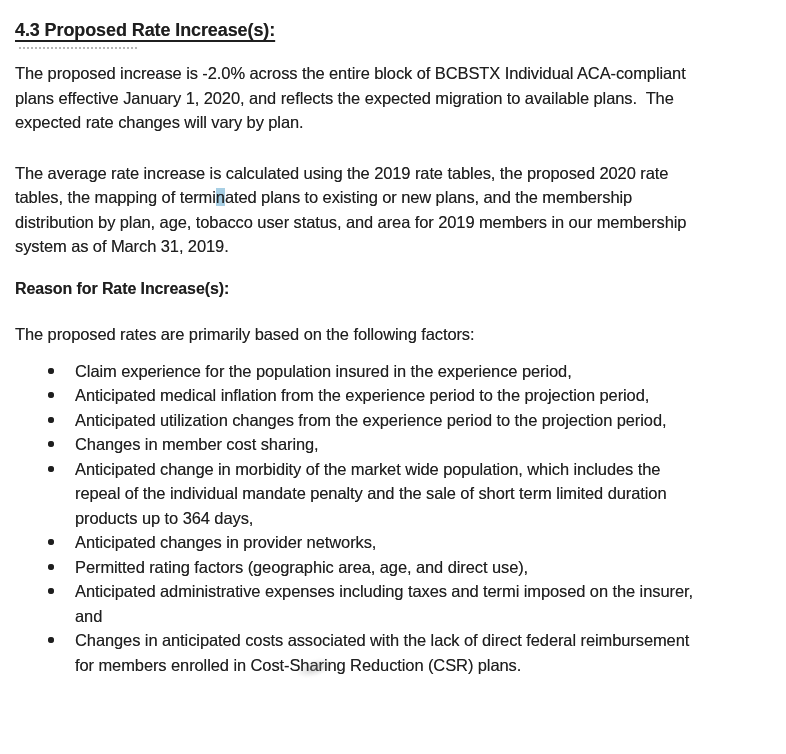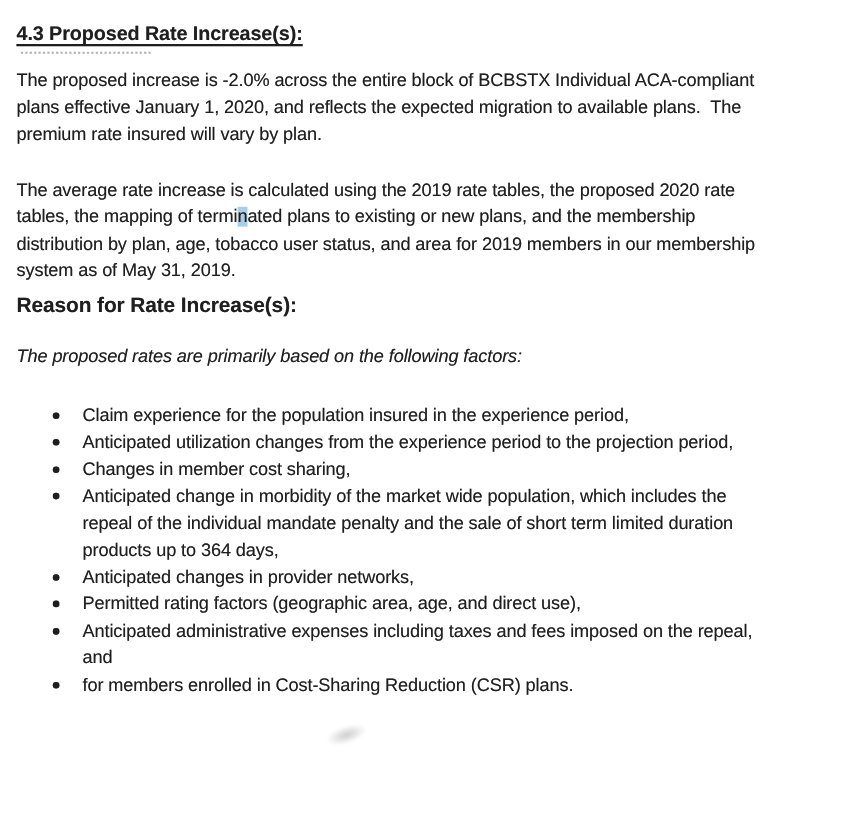--- a/index.html
+++ b/index.html
@@ -33,29 +33,29 @@
     font-weight: bold;
     line-height: 25px;
     letter-spacing: -0.1px;
     text-decoration: underline;
     text-decoration-thickness: 2px;
     text-underline-offset: 4px;
     white-space: pre;
   }
   .subheading {
     margin: 0 0 21px 0;
-    font-size: 19px;
+    font-size: 16px;
     font-weight: bold;
     line-height: 24.5px;
     letter-spacing: -0.1px;
     white-space: pre;
   }
   .para { margin: 0 0 26px 0; }
-  .para.tight { margin-bottom: 8px; }
-  .para.intro { margin-bottom: 29px; font-style: italic; }
+  .para.tight { margin-bottom: 18px; }
+  .para.intro { margin-bottom: 12px; }
   .line {
     font-size: 16.5px;
     line-height: 24.5px;
     letter-spacing: -0.1px;
     white-space: pre;
   }
   ul.factors {
     list-style: none;
     margin: 0;
     padding: 0;
@@ -101,40 +101,44 @@
 <body>
 
 <div class="page">
 
   <h1 class="heading">4.3 Proposed Rate Increase(s):</h1>
   <div class="underline-artifact"></div>
 
   <div class="para">
     <div class="line">The proposed increase is -2.0% across the entire block of BCBSTX Individual ACA-compliant</div>
     <div class="line">plans effective January 1, 2020, and reflects the expected migration to available plans.  The</div>
-    <div class="line">premium rate insured will vary by plan.</div>
+    <div class="line">expected rate changes will vary by plan.</div>
   </div>
 
   <div class="para tight">
     <div class="line">The average rate increase is calculated using the 2019 rate tables, the proposed 2020 rate</div>
     <div class="line"><span>tables, the mapping of termi</span><span class="hl">n</span><span>ated plans to existing or new plans, and the membership</span></div>
     <div class="line">distribution by plan, age, tobacco user status, and area for 2019 members in our membership</div>
-    <div class="line">system as of May 31, 2019.</div>
+    <div class="line">system as of March 31, 2019.</div>
   </div>
 
   <h2 class="subheading">Reason for Rate Increase(s):</h2>
 
   <div class="para intro">
     <div class="line">The proposed rates are primarily based on the following factors:</div>
   </div>
 
   <ul class="factors">
     <li>
       <span class="bullet-dot"></span>
       <div class="line">Claim experience for the population insured in the experience period,</div>
+    </li>
+    <li>
+      <span class="bullet-dot"></span>
+      <div class="line">Anticipated medical inflation from the experience period to the projection period,</div>
     </li>
     <li>
       <span class="bullet-dot"></span>
       <div class="line">Anticipated utilization changes from the experience period to the projection period,</div>
     </li>
     <li>
       <span class="bullet-dot"></span>
       <div class="line">Changes in member cost sharing,</div>
     </li>
     <li>
@@ -146,24 +150,25 @@
     <li>
       <span class="bullet-dot"></span>
       <div class="line">Anticipated changes in provider networks,</div>
     </li>
     <li>
       <span class="bullet-dot"></span>
       <div class="line">Permitted rating factors (geographic area, age, and direct use),</div>
     </li>
     <li>
       <span class="bullet-dot"></span>
-      <div class="line">Anticipated administrative expenses including taxes and fees imposed on the repeal,</div>
+      <div class="line">Anticipated administrative expenses including taxes and termi imposed on the insurer,</div>
       <div class="line">and</div>
     </li>
     <li>
       <span class="bullet-dot"></span>
+      <div class="line">Changes in anticipated costs associated with the lack of direct federal reimbursement</div>
       <div class="line">for members enrolled in Cost-Sharing Reduction (CSR) plans.</div>
     </li>
   </ul>
 
   <div class="smudge-artifact"></div>
 
 </div>
 
 </body></html>

